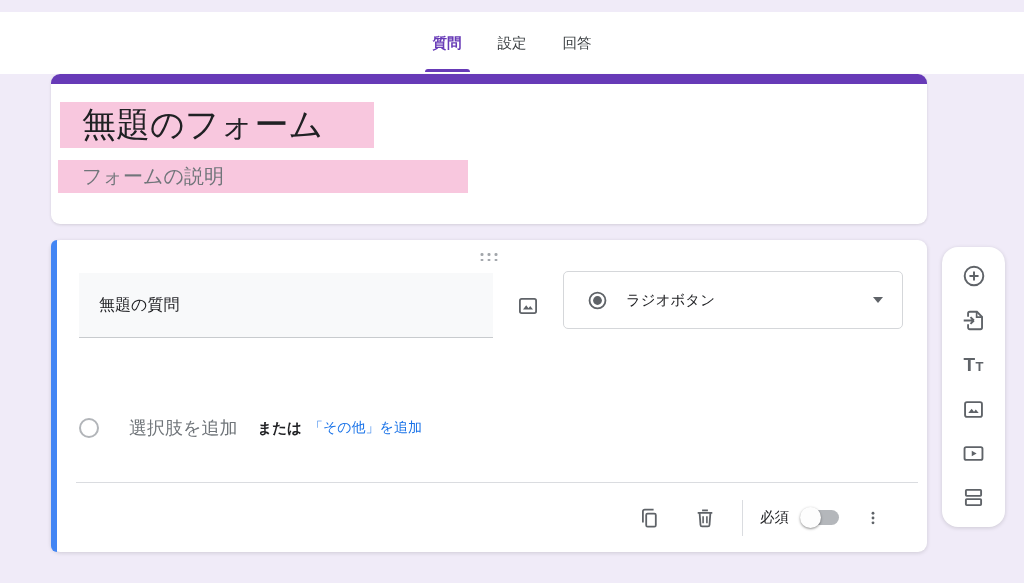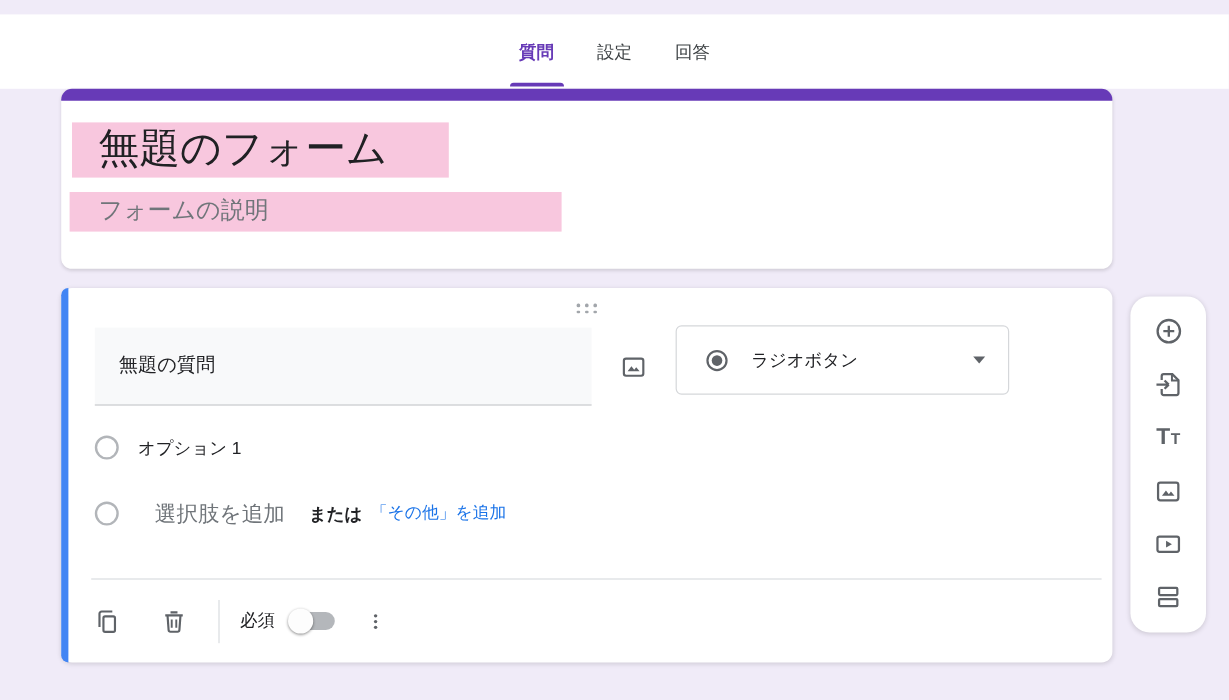--- a/index.html
+++ b/index.html
@@ -33,32 +33,32 @@
   
   .question-card{position:absolute;left:51px;top:240px;width:876px;height:312px;background:#fff;border-radius:9px;box-shadow:0 1px 4px rgba(0,0,0,.14);}
   .blue-bar{position:absolute;left:0;top:0;bottom:0;width:6px;background:var(--question-accent-blue);border-radius:9px 0 0 9px;}
   .drag-handle{position:absolute;top:13px;left:50%;transform:translateX(-50%);display:grid;grid-template-columns:repeat(3,3px);gap:3px 4px;cursor:grab;}
   .drag-handle span{width:2.6px;height:2.6px;border-radius:50%;background:#a2a6ab;}
 
   .question-title-field{position:absolute;left:28px;top:33px;width:414px;height:65px;background:#f8f9fa;border-bottom:1px solid #c8cbce;font-size:16px;color:var(--text-dark);line-height:64px;padding-left:20px;cursor:text;}
 
   .image-btn{position:absolute;left:462px;top:51px;width:30px;height:30px;display:flex;align-items:center;justify-content:center;color:var(--icon-gray);cursor:pointer;}
 
-  .type-dropdown{position:absolute;left:512px;top:31px;width:278px;height:58px;border:1px solid #d5d7da;border-radius:5px;display:flex;align-items:center;padding:0 19px 0 22px;color:var(--icon-gray);cursor:pointer;background:#fff;}
+  .type-dropdown{position:absolute;left:512px;top:31px;width:340px;height:58px;border:1px solid #d5d7da;border-radius:5px;display:flex;align-items:center;padding:0 19px 0 22px;color:var(--icon-gray);cursor:pointer;background:#fff;}
   .type-dropdown .type-label{margin-left:17px;font-size:14.5px;color:var(--text-dark);}
   .caret{margin-left:auto;width:0;height:0;border-left:5.5px solid transparent;border-right:5.5px solid transparent;border-top:6px solid var(--icon-gray);}
 
   .option-row{position:absolute;left:28px;display:flex;align-items:center;}
   .radio-circle{width:20px;height:20px;border:2px solid #b2b5b9;border-radius:50%;flex:0 0 auto;}
   .option-label{margin-left:16px;font-size:14.5px;color:var(--text-dark);}
   .add-option-text{margin-left:30px;font-size:18px;color:var(--text-gray);cursor:text;}
   .add-option-sep{margin-left:20px;font-size:14.5px;font-weight:bold;color:var(--text-dark);}
   .add-other-link{margin-left:7px;font-size:14px;color:var(--link-blue);cursor:pointer;}
 
-  .card-footer{position:absolute;left:25px;right:9px;top:242px;bottom:0;border-top:1px solid var(--divider);display:flex;align-items:center;justify-content:flex-start;padding-right:36px;}
+  .card-footer{position:absolute;left:25px;right:9px;top:242px;bottom:0;border-top:1px solid var(--divider);display:flex;align-items:center;justify-content:flex-end;padding-right:36px;}
   .footer-icon-btn{width:26px;height:26px;display:flex;align-items:center;justify-content:center;color:var(--icon-gray);cursor:pointer;}
   .footer-vdivider{width:1px;height:36px;background:var(--divider);margin:0 0 0 24px;}
   .required-label{margin-left:17px;font-size:14.5px;color:var(--text-dark);}
   .toggle{position:relative;width:37px;height:15px;margin-left:13px;cursor:pointer;}
   .toggle .track{position:absolute;inset:0;background:#b4b7bb;border-radius:8px;}
   .toggle .thumb{position:absolute;left:-2px;top:-3px;width:21px;height:21px;border-radius:50%;background:#fdfdfd;box-shadow:0 1px 2.5px rgba(0,0,0,.45);}
   .kebab{margin-left:25px;width:18px;height:28px;display:flex;align-items:center;justify-content:center;color:var(--icon-gray);cursor:pointer;}
   .footer-gap{width:30px;}
 
   
@@ -116,24 +116,20 @@
 
     <div class="type-dropdown">
       <svg width="23" height="23" viewBox="0 0 24 24">
         <circle cx="12" cy="12" r="8.3" fill="none" stroke="currentColor" stroke-width="1.9"></circle>
         <circle cx="12" cy="12" r="4.6" fill="currentColor"></circle>
       </svg>
       <span class="type-label">ラジオボタン</span>
       <span class="caret"></span>
     </div>
 
-    <div class="option-row" style="top:123px;">
-      <span class="radio-circle"></span>
-      <span class="option-label">オプション 1</span>
-    </div>
 
     <div class="option-row" style="top:176px;">
       <span class="radio-circle"></span>
       <span class="add-option-text">選択肢を追加</span>
       <span class="add-option-sep">または</span>
       <span class="add-other-link">「その他」を追加</span>
     </div>
 
     <div class="card-footer">
       <div class="footer-icon-btn">

